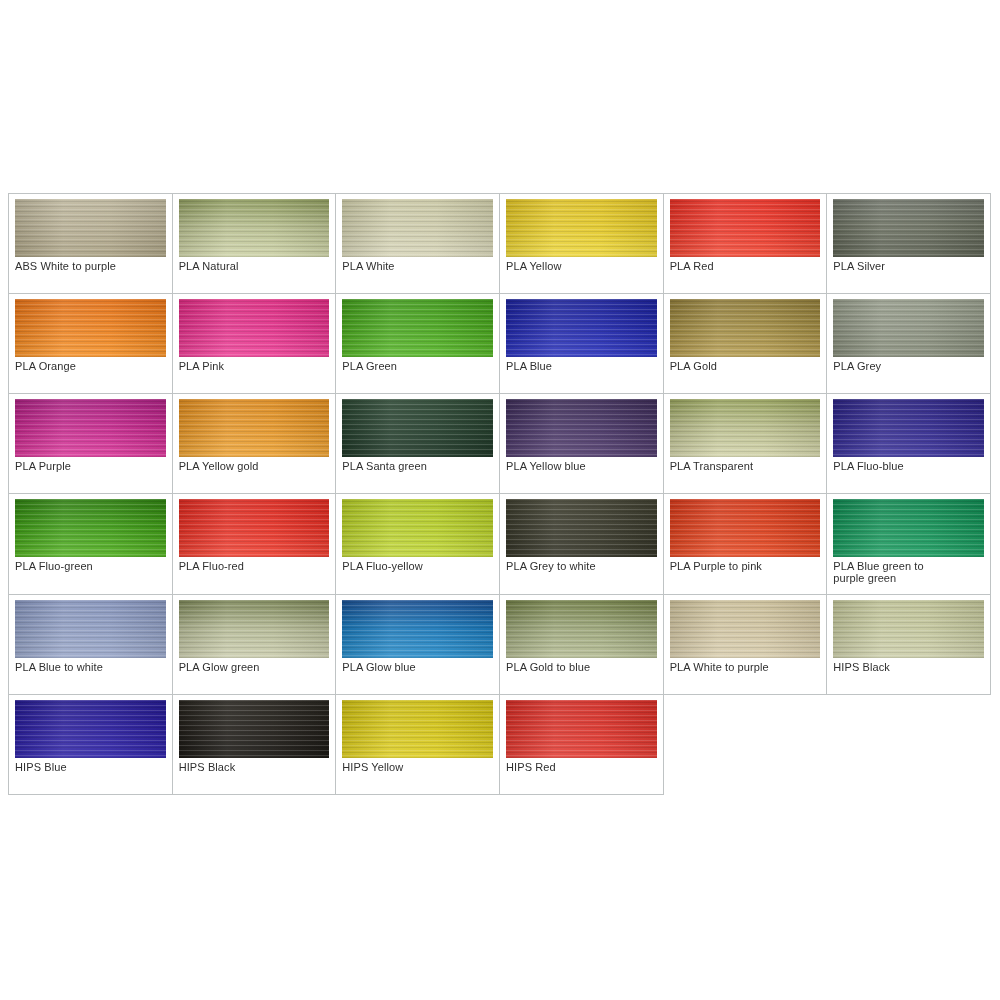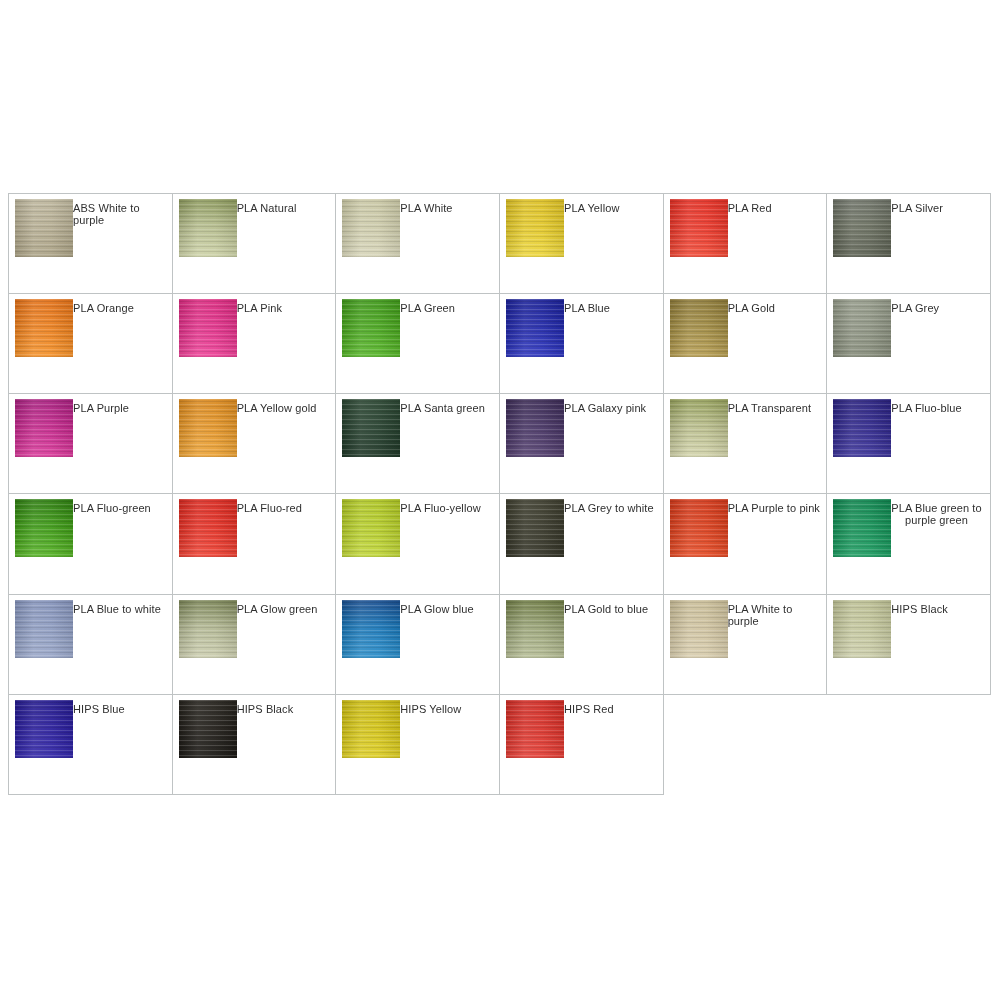--- a/index.html
+++ b/index.html
@@ -40,21 +40,21 @@
   }
 
   .swatch-cell {
     position: relative;
     box-sizing: border-box;
     border-right: 1px solid #bfc3c4;
     border-bottom: 1px solid #bfc3c4;
     background: #ffffff;
     padding: 5px 6px 0 6px;
     display: flex;
-    flex-direction: row;
+    flex-direction: column;
     align-items: stretch;
   }
 
   .swatch-chip {
     position: relative;
     width: 100%;
     height: 58px;
     flex: 0 0 58px;
     box-sizing: border-box;
     overflow: hidden;
@@ -91,21 +91,21 @@
        rgba(0,0,0,0.08) 100%);
     pointer-events: none;
     z-index: 2;
   }
 
   .swatch-label {
     margin-top: 3px;
     font-size: 11px;
     line-height: 12px;
     color: #2f2f2f;
-    text-align: center;
+    text-align: left;
     letter-spacing: 0.1px;
     white-space: pre-line;
   }
 
   
   .swatch-cell.align-left .swatch-label { text-align: left; }
 </style>
 </head>
 <body>
 
@@ -166,21 +166,21 @@
       <div class="swatch-cell">
         <div class="swatch-chip" style="background: linear-gradient(rgb(218, 138, 33) 0%, rgb(226, 149, 42) 48%, rgb(235, 163, 56) 100%);"></div>
         <div class="swatch-label">PLA Yellow gold</div>
       </div>
       <div class="swatch-cell">
         <div class="swatch-chip" style="background: linear-gradient(rgb(44, 71, 51) 0%, rgb(39, 65, 47) 48%, rgb(31, 55, 39) 100%);"></div>
         <div class="swatch-label">PLA Santa green</div>
       </div>
       <div class="swatch-cell">
         <div class="swatch-chip" style="background: linear-gradient(rgb(61, 45, 87) 0%, rgb(72, 54, 101) 48%, rgb(84, 64, 111) 100%);"></div>
-        <div class="swatch-label">PLA Galaxy pink</div>
+        <div class="swatch-label">PLA Yellow blue</div>
       </div>
       <div class="swatch-cell align-left">
         <div class="swatch-chip" style="background: linear-gradient(rgb(149, 160, 92) 0%, rgb(185, 189, 140) 48%, rgb(210, 211, 171) 100%);"></div>
         <div class="swatch-label">PLA Transparent</div>
       </div>
       <div class="swatch-cell">
         <div class="swatch-chip" style="background: linear-gradient(rgb(43, 35, 128) 0%, rgb(50, 42, 140) 48%, rgb(61, 53, 153) 100%);"></div>
         <div class="swatch-label">PLA Fluo-blue</div>
       </div>
       <div class="swatch-cell">

